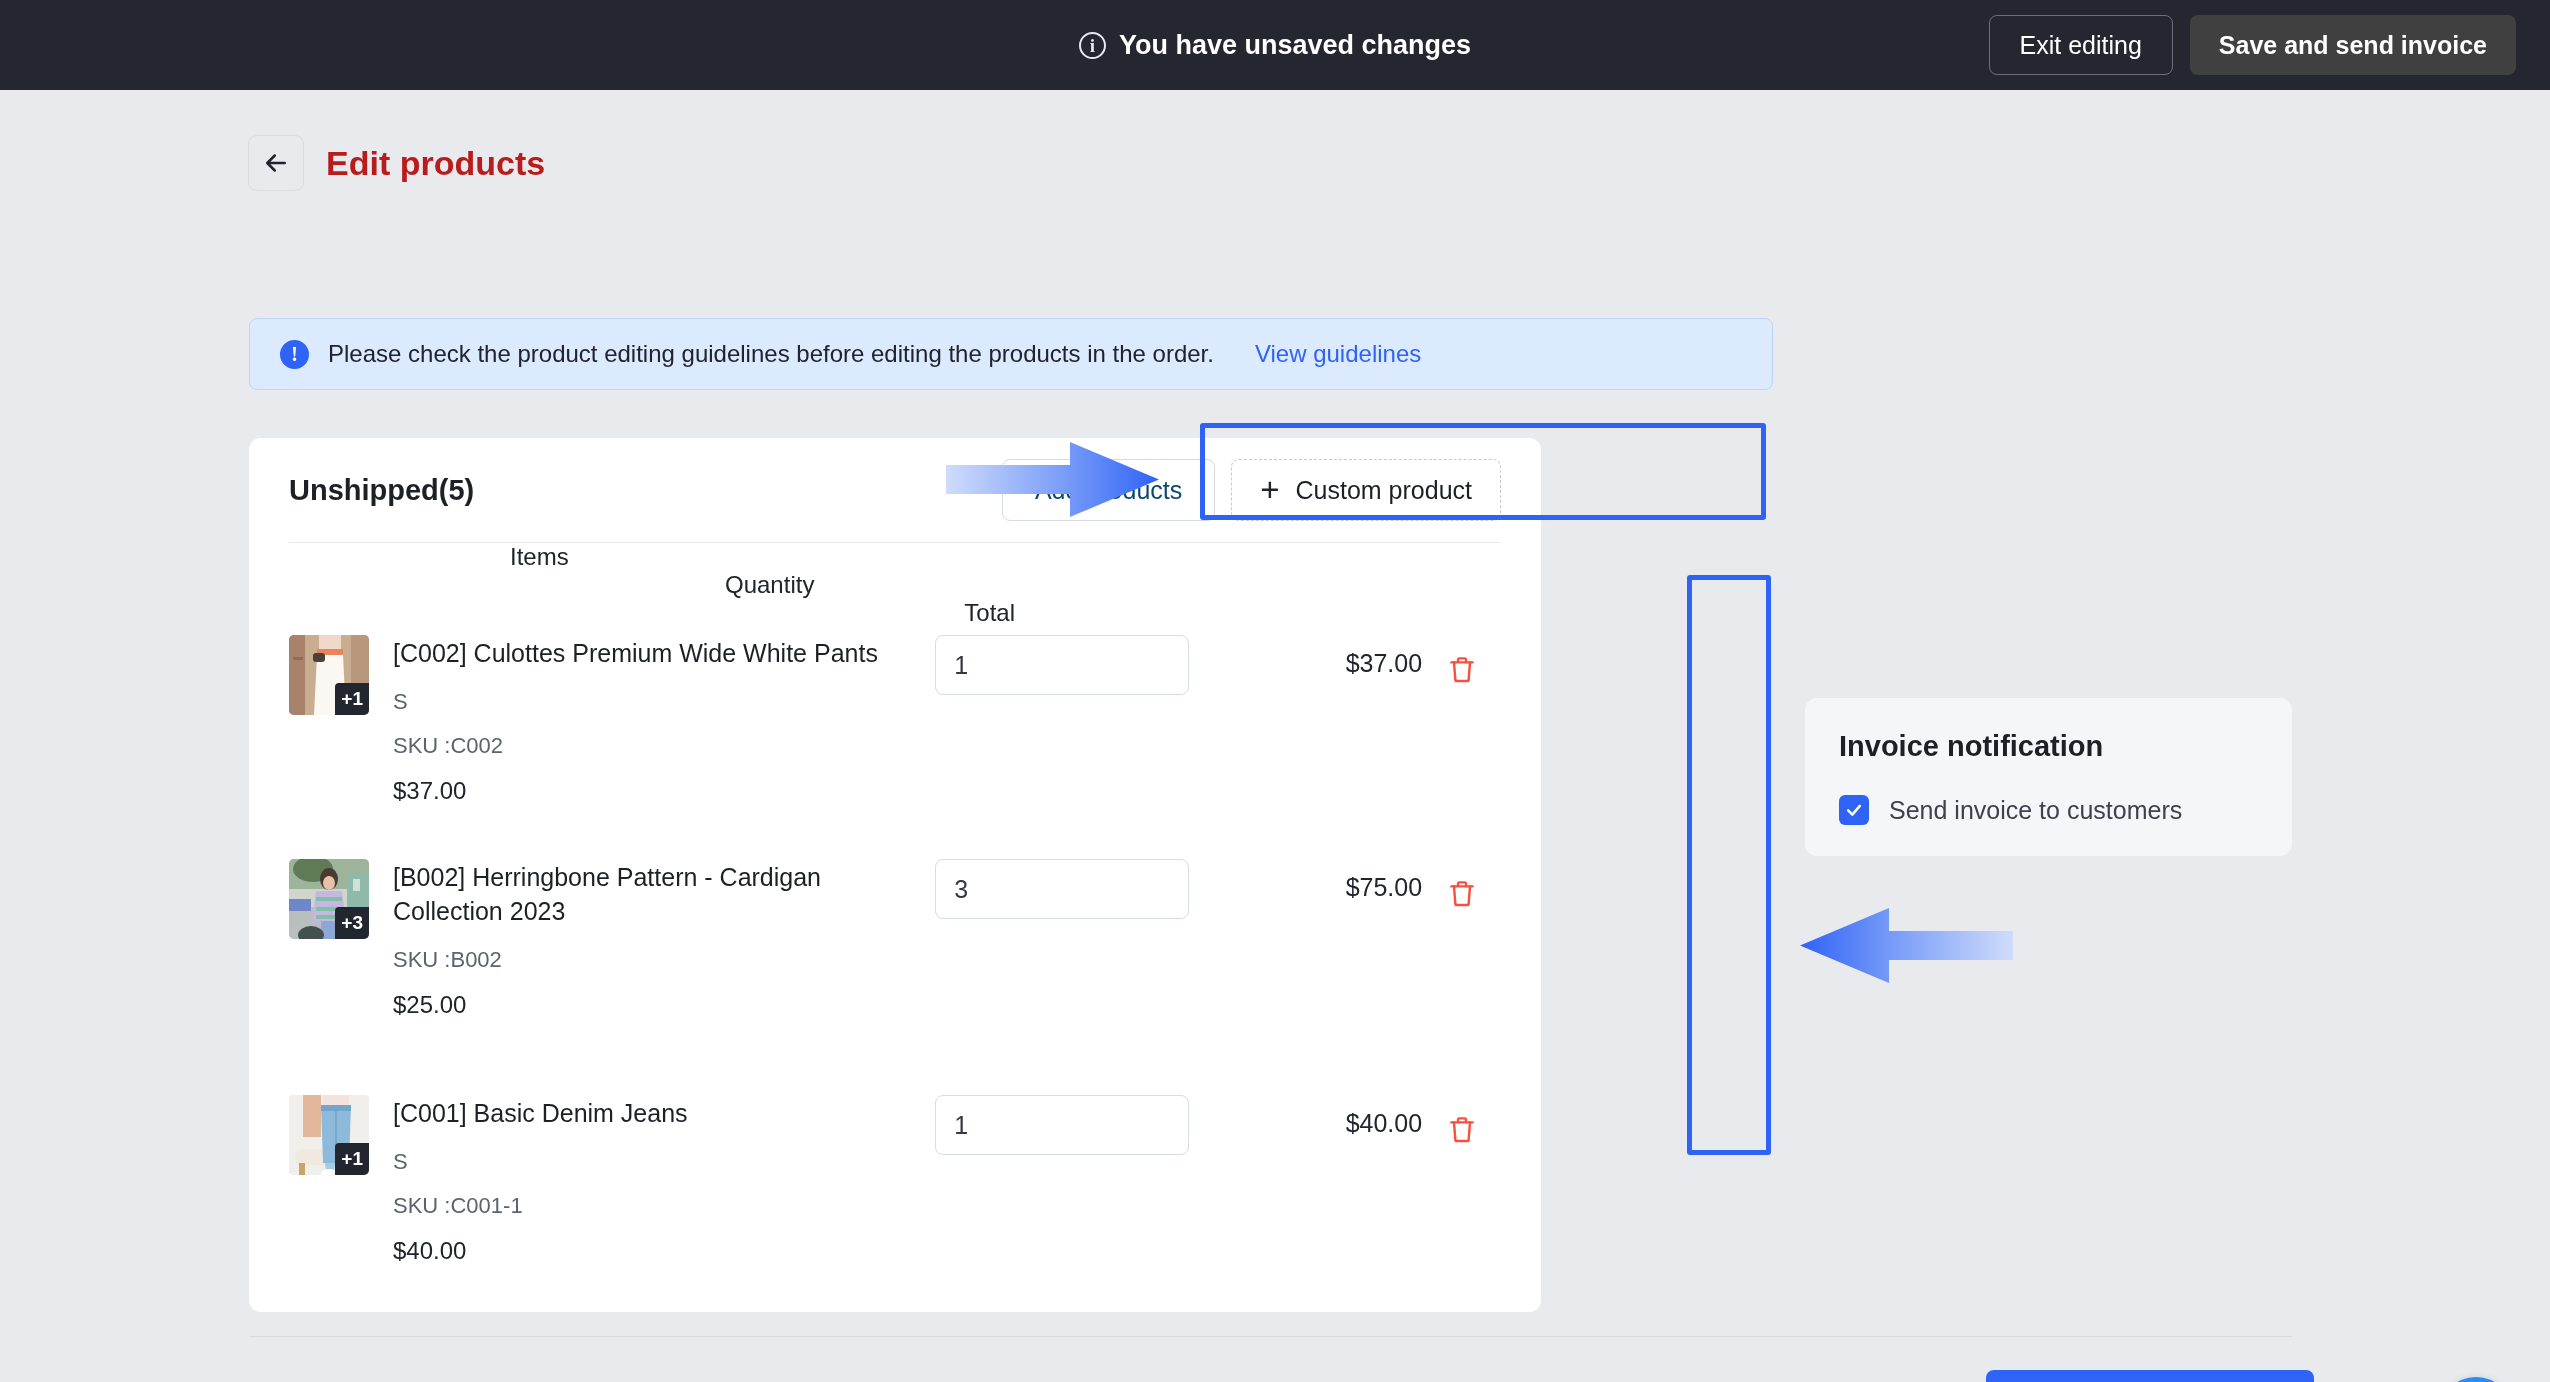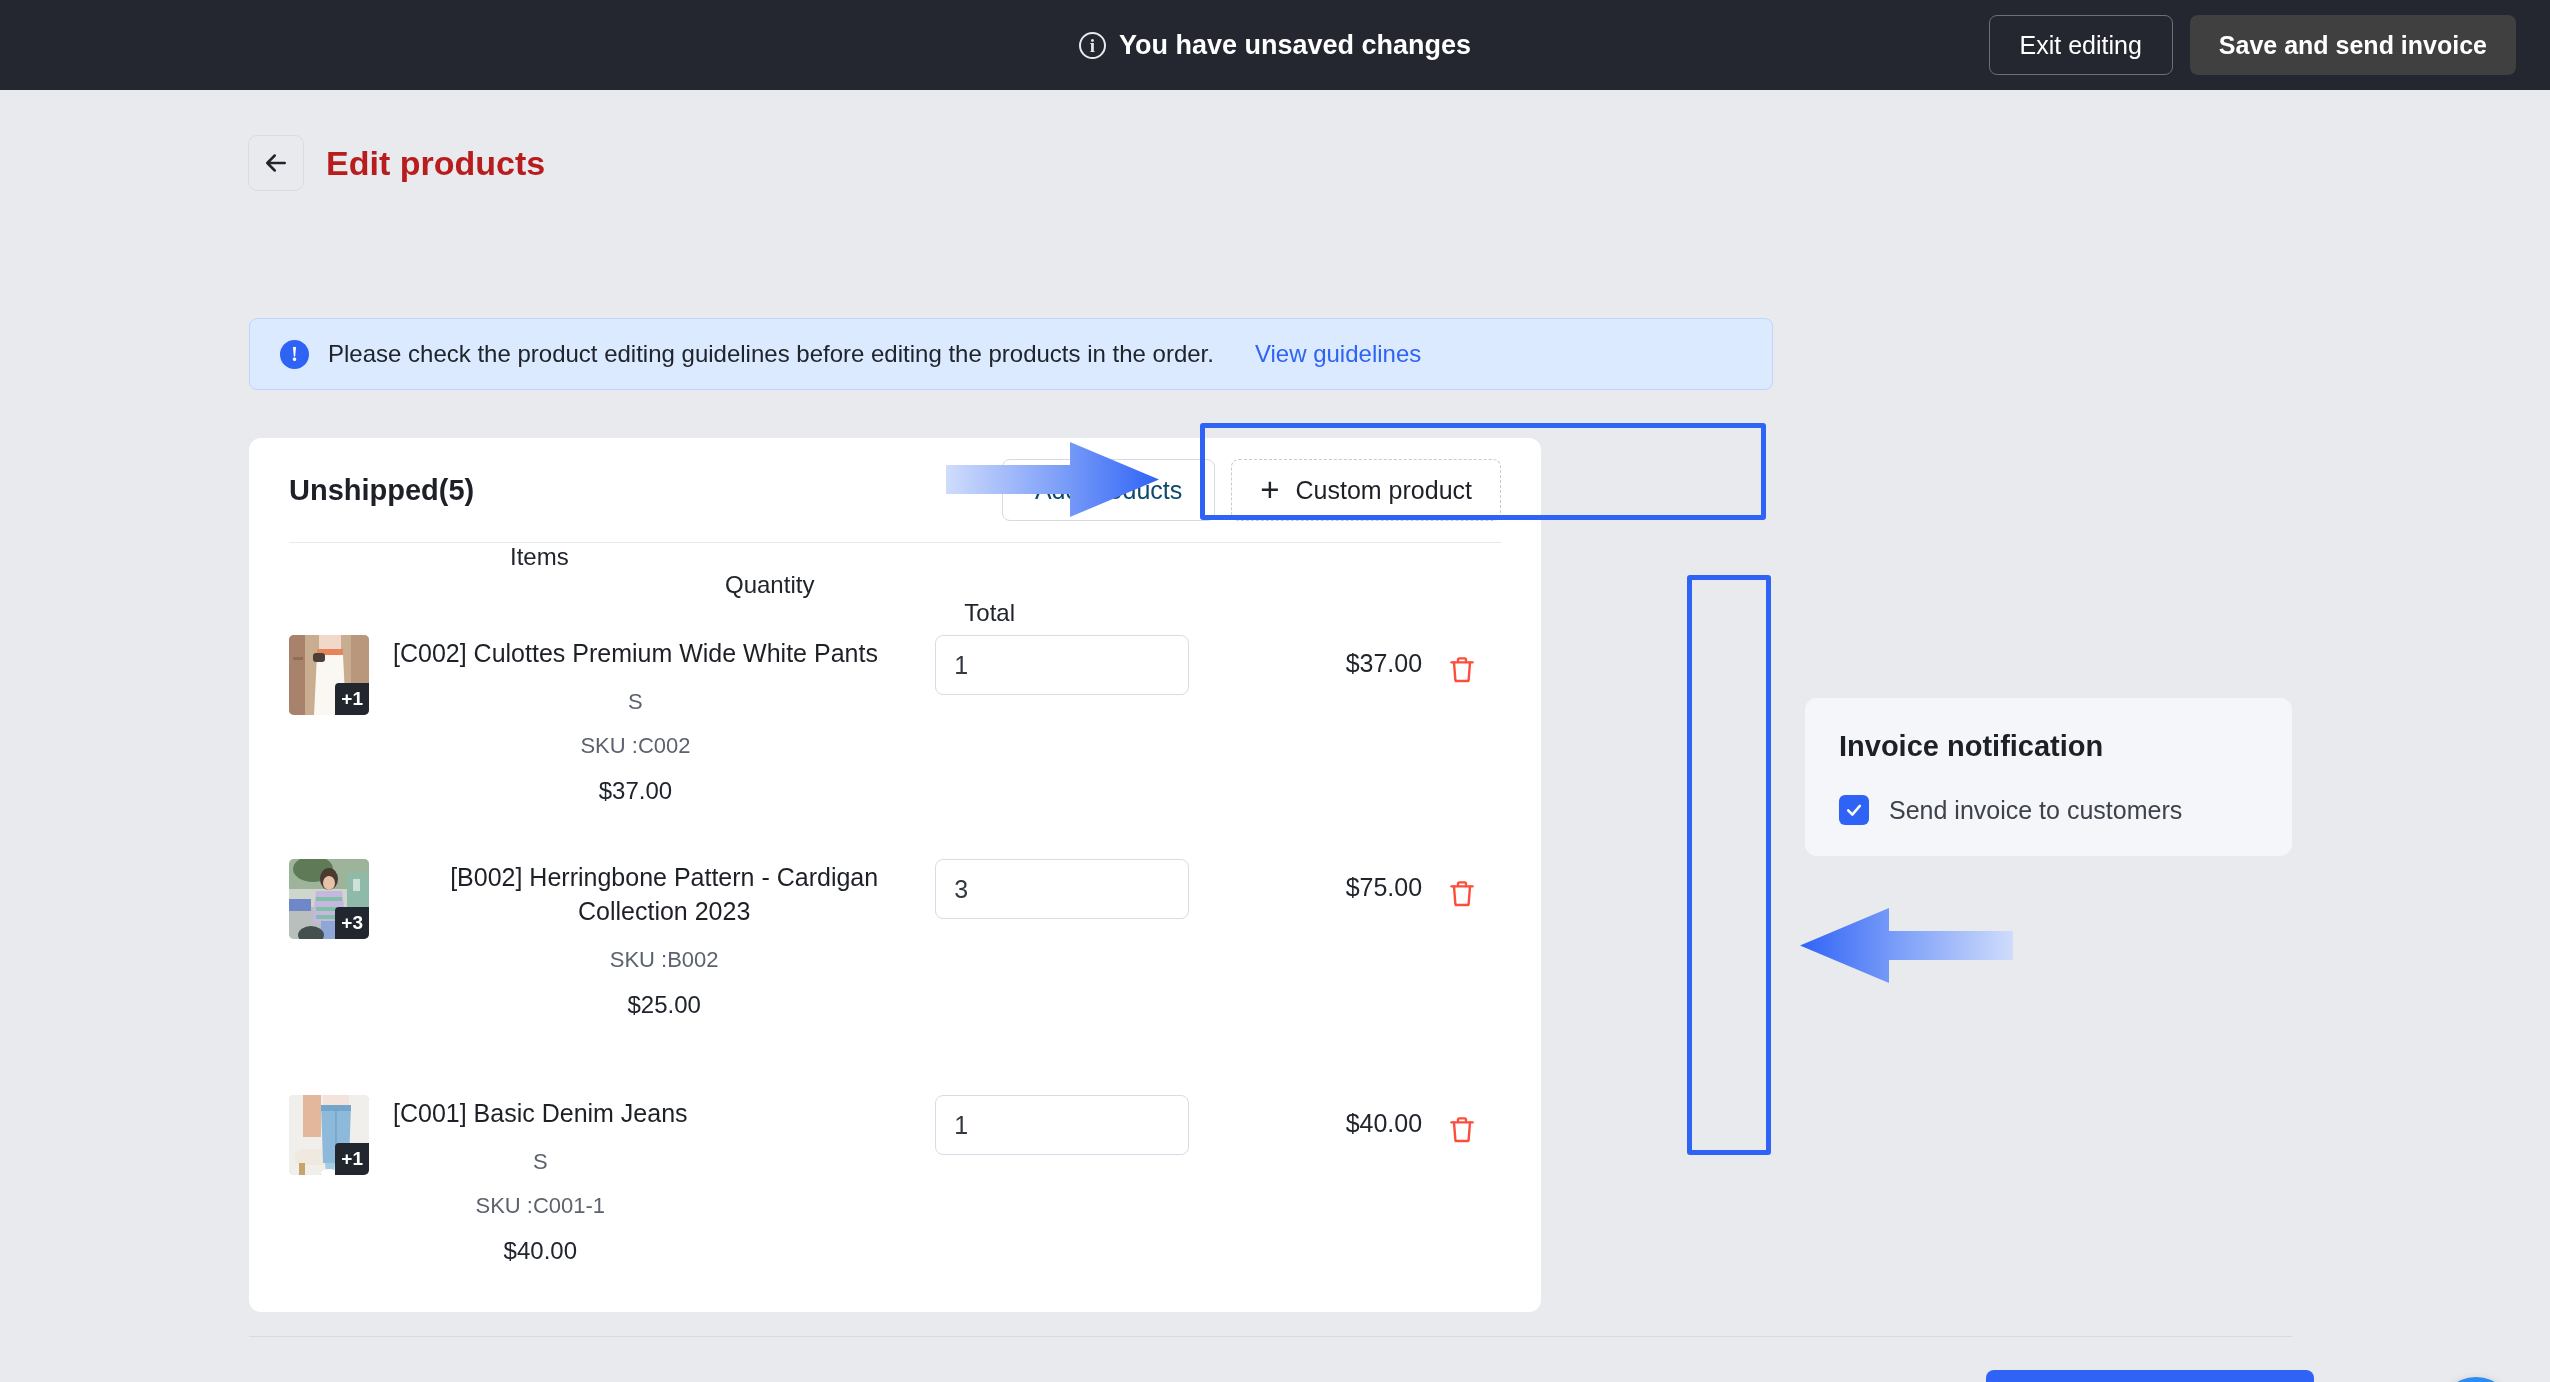--- a/index.html
+++ b/index.html
@@ -137,21 +137,21 @@
   }
   .thumb svg { display: block; width: 80px; height: 80px; }
   .thumb-badge {
     position: absolute; right: 0; bottom: 0;
     min-width: 30px; height: 32px; padding: 0 6px;
     background: #22262e; color: #ffffff;
     font-size: 19px; font-weight: 600;
     display: flex; align-items: center; justify-content: center;
     border-radius: 4px 0 4px 0;
   }
-  .item-meta { padding-top: 2px; text-align: center; }
+  .item-meta { padding-top: 2px; }
   .item-name { font-size: 25px; color: #1d2026; line-height: 1.35; max-width: 600px; }
   .item-variant { font-size: 22px; color: #5d636e; margin-top: 18px; }
   .item-sku { font-size: 22px; color: #5d636e; margin-top: 18px; }
   .item-price { font-size: 24px; color: #20242c; margin-top: 18px; }
 
   .qty-cell { width: 340px; }
   .qty-input {
     width: 254px; height: 60px;
     border: 1.5px solid #d8dbe8; border-radius: 8px;
     background: #ffffff; color: #343842;

